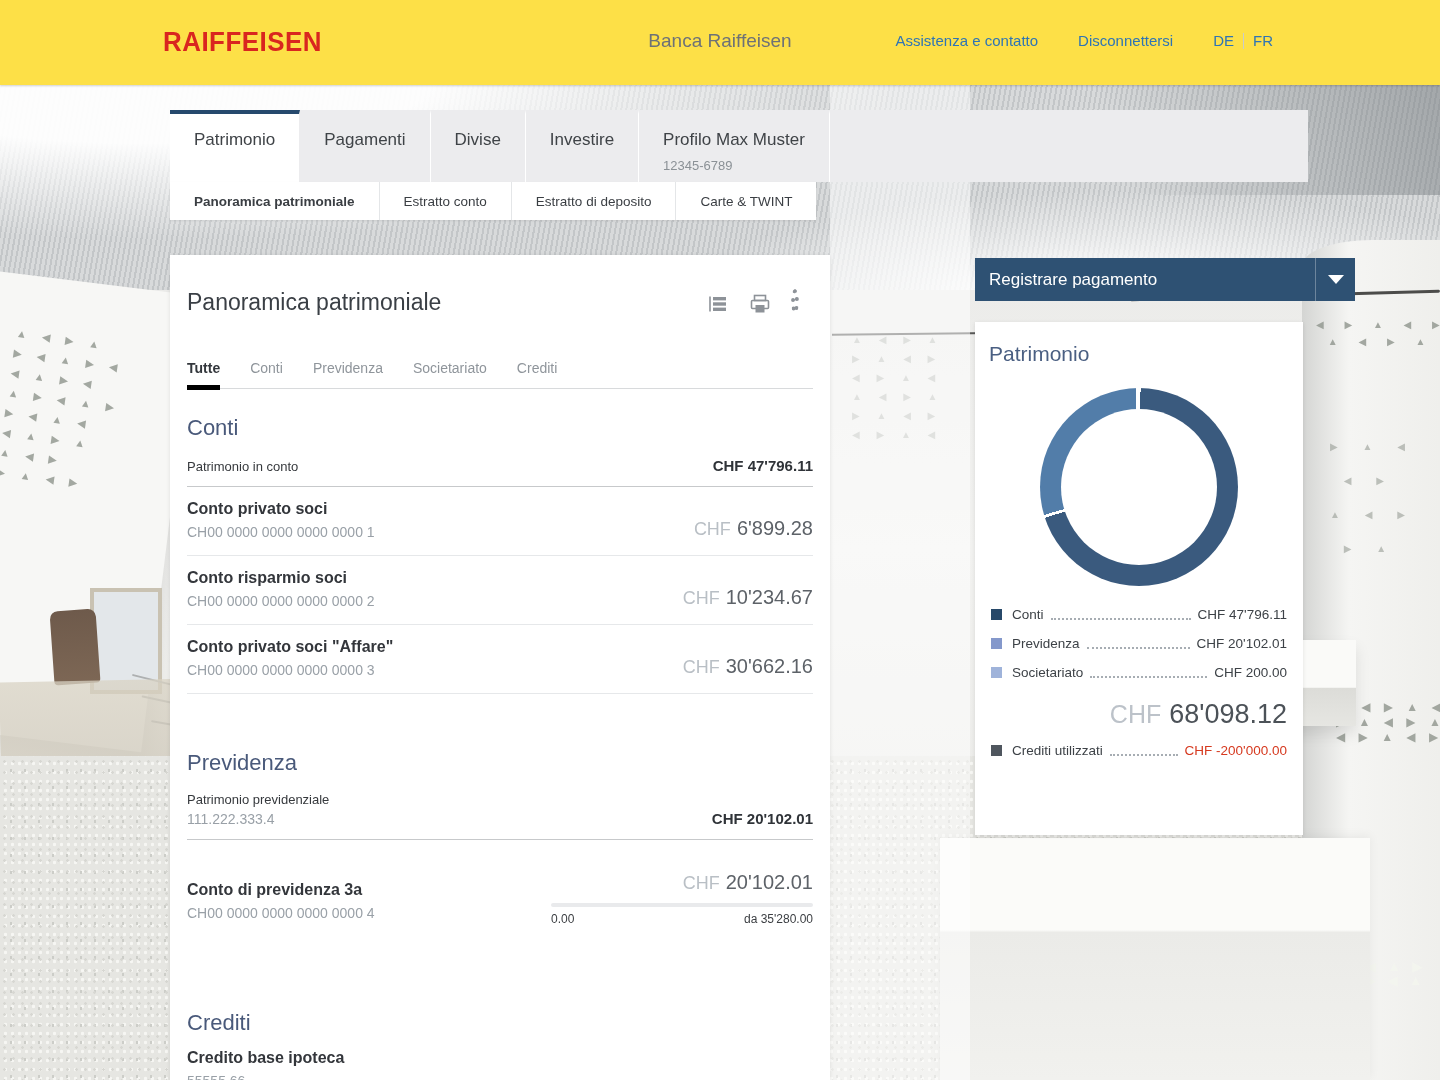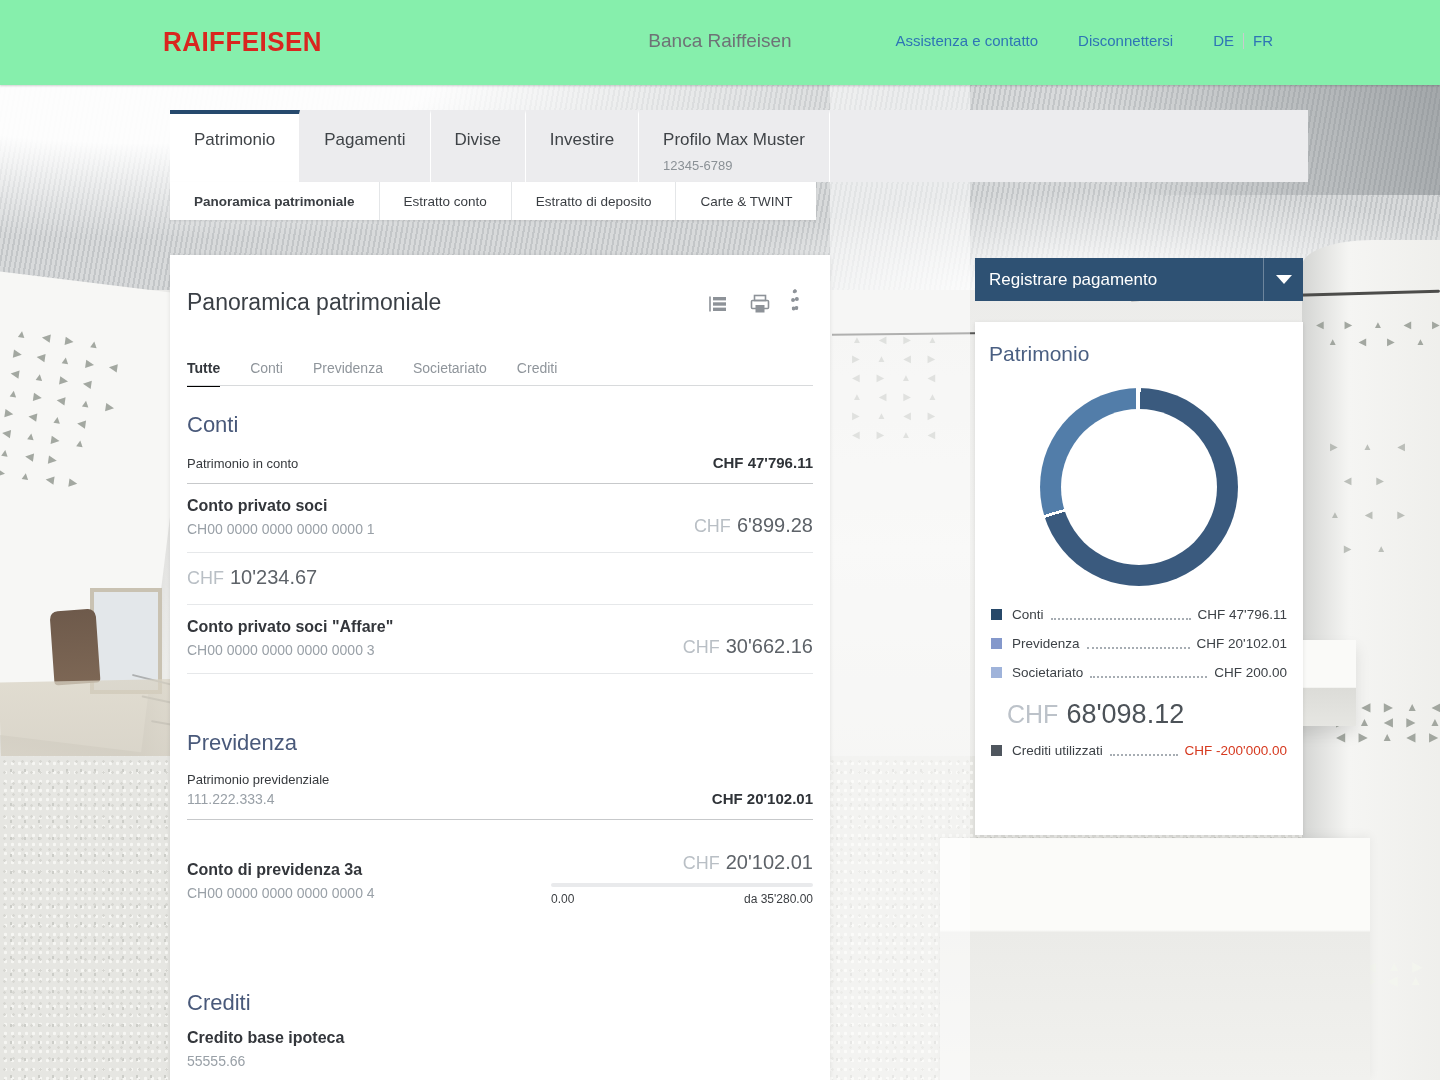--- a/index.html
+++ b/index.html
@@ -47,21 +47,21 @@
       radial-gradient(#f6f6f3 1.2px, transparent 1.6px);
     background-size:9px 11px, 14px 17px, 7px 9px; background-position:0 0, 4px 6px, 2px 3px; }
   .bg-bench { position:absolute; left:1236px; top:640px; width:120px; height:86px;
     background:linear-gradient(180deg,#fafaf8 55%, #dcdcd8 56%, #e6e6e2); box-shadow:0 8px 14px rgba(0,0,0,.1); }
   .bg-desk { position:absolute; left:940px; top:838px; width:430px; height:242px;
     background:linear-gradient(180deg,#fbfbf9 0 38%, #ebebe8 39%, #f1f1ee); box-shadow:0 -2px 10px rgba(0,0,0,.06); }
   .bg-wash { position:absolute; left:830px; top:85px; width:140px; height:995px;
     background:rgba(255,255,255,.52); }
 
   
-  .header { position:absolute; left:0; top:0; width:1440px; height:85px; background:#86efac;
+  .header { position:absolute; left:0; top:0; width:1440px; height:85px; background:#fde047;
     box-shadow:0 1px 2px rgba(0,0,0,.18); z-index:10; }
   .logo { position:absolute; left:163px; top:27px; font-size:27px; font-weight:700;
     letter-spacing:.5px; color:#d9261f; transform:scaleX(.96); transform-origin:left; }
   .bank-name { position:absolute; left:50%; transform:translateX(-50%); top:30px;
     font-size:19px; color:#6e7276; }
   .header-links { position:absolute; right:167px; top:32px; display:flex; align-items:center; gap:40px;
     font-size:15px; color:#2e74b5; }
   .header-links .lang-group { display:flex; align-items:center; }
   .lang-sep { width:1px; height:16px; background:#c9cbcd; margin:0 9px; }
   .hlink { cursor:pointer; }
@@ -87,21 +87,21 @@
     padding:34px 17px 0; z-index:5; box-shadow:0 1px 4px rgba(0,0,0,.1); }
   .panel-head { display:flex; justify-content:space-between; align-items:flex-start; }
   .panel-title { font-size:23px; font-weight:400; color:#3a3f45; }
   .panel-icons { display:flex; gap:20px; margin-top:4px; }
   .pic { width:22px; height:22px; color:#8d9298; cursor:pointer; }
   .pic svg { width:22px; height:22px; display:block; }
   .gear { width:14px; height:14px; border:4px dotted #8d9298; border-radius:50%; margin-top:1px; }
 
   .filter-tabs { display:flex; gap:30px; margin-top:44px; border-bottom:1px solid #d8dadc; }
   .ftab { font-size:14px; color:#8f959b; padding-bottom:9px; cursor:pointer; }
-  .ftab.active { color:#33373c; font-weight:700; border-bottom:1px solid #000000; margin-bottom:-2px; }
+  .ftab.active { color:#33373c; font-weight:700; border-bottom:5px solid #000000; margin-bottom:-2px; }
 
   .section-heading { font-size:22px; font-weight:400; color:#49597a; }
   .sec-1 { margin-top:26px; } .sec-2 { margin-top:56px; } .sec-3 { margin-top:74px; }
 
   .summary-row { display:flex; justify-content:space-between; align-items:flex-end;
     padding:16px 0 12px; border-bottom:1px solid #c7c9cb; }
   .summary-label { font-size:13px; color:#36393d; }
   .summary-number { font-size:14px; color:#99a0a7; margin-top:4px; }
   .summary-amount { font-size:15px; font-weight:700; color:#2f3338; }
 
@@ -116,42 +116,42 @@
 
   .prev-row { display:flex; justify-content:space-between; align-items:flex-start; padding:13px 0 10px;margin-top:28px; }
   .prev-right { width:262px; margin-top:-10px; }
   .prev-right .amt { display:block; text-align:right; }
   .progress-track { margin-top:9px; height:4px; background:#e9eaec; border-radius:2px; overflow:hidden; }
   .progress-fill { height:100%; background:#b9c4ce; }
   .progress-labels { display:flex; justify-content:space-between; margin-top:5px;
     font-size:12px; color:#3b3e42; }
 
   
-  .pay-button { position:absolute; left:975px; top:258px; width:328px; height:43px; background:#2e5173;
+  .pay-button { position:absolute; left:975px; top:258px; width:380px; height:43px; background:#2e5173;
     display:flex; align-items:center; color:#fff; cursor:pointer; z-index:6; }
   .pay-label { flex:1; padding-left:14px; font-size:17px; }
   .pay-arrow { width:40px; height:100%; border-left:1px solid rgba(255,255,255,.3);
     display:flex; align-items:center; justify-content:center; cursor:pointer; }
   .caret-down { width:0; height:0; border-left:8px solid transparent; border-right:8px solid transparent;
     border-top:9px solid #fff; }
 
   .patri-card { position:absolute; left:975px; top:322px; width:328px; height:513px; background:#fff;
     padding:20px 14px 0; z-index:6; box-shadow:0 1px 4px rgba(0,0,0,.1); }
   .card-title { font-size:21px; font-weight:400; color:#4a5f82; }
   .donut-wrap { width:198px; height:198px; margin:22px auto 8px; position:relative; }
   .donut { width:198px; height:198px; border-radius:50%; }
   .donut-hole { position:absolute; inset:21px; background:#fff; border-radius:50%; }
 
   .legend { margin-top:14px; }
   .legend-row { display:flex; align-items:center; padding:7px 2px; font-size:13.5px; color:#3d4247; }
   .legend-sq { width:11px; height:11px; margin-right:10px; flex:none; }
   .leader { flex:1; border-bottom:2px dotted #a7adb3; margin:0 7px; height:1px; position:relative; top:4px; }
   .legend-val { white-space:nowrap; }
   .legend-val.neg { color:#d6391f; }
-  .total-row { text-align:left; margin:12px 18px 6px; }
+  .total-row { text-align:right; margin:12px 2px 6px; }
   .total-row .cur { font-size:25px; color:#bcc2c9; margin-right:8px; }
   .total-row .val { font-size:27px; color:#4c5258; }
 </style>
 </head>
 <body>
 
 <div class="page">
 
   <div class="bg">
     <div class="bg-ceiling"></div>
@@ -271,20 +271,24 @@
       <div class="acct-row">
         <div>
           <div class="acct-name">Conto privato soci</div>
           <div class="acct-number">CH00 0000 0000 0000 0000 1</div>
         </div>
         <div class="amt">
           <span class="cur">CHF</span><span class="val">6'899.28</span>
         </div>
       </div>
       <div class="acct-row">
+        <div>
+          <div class="acct-name">Conto risparmio soci</div>
+          <div class="acct-number">CH00 0000 0000 0000 0000 2</div>
+        </div>
         <div class="amt">
           <span class="cur">CHF</span><span class="val">10'234.67</span>
         </div>
       </div>
       <div class="acct-row">
         <div>
           <div class="acct-name">Conto privato soci "Affare"</div>
           <div class="acct-number">CH00 0000 0000 0000 0000 3</div>
         </div>
         <div class="amt">

